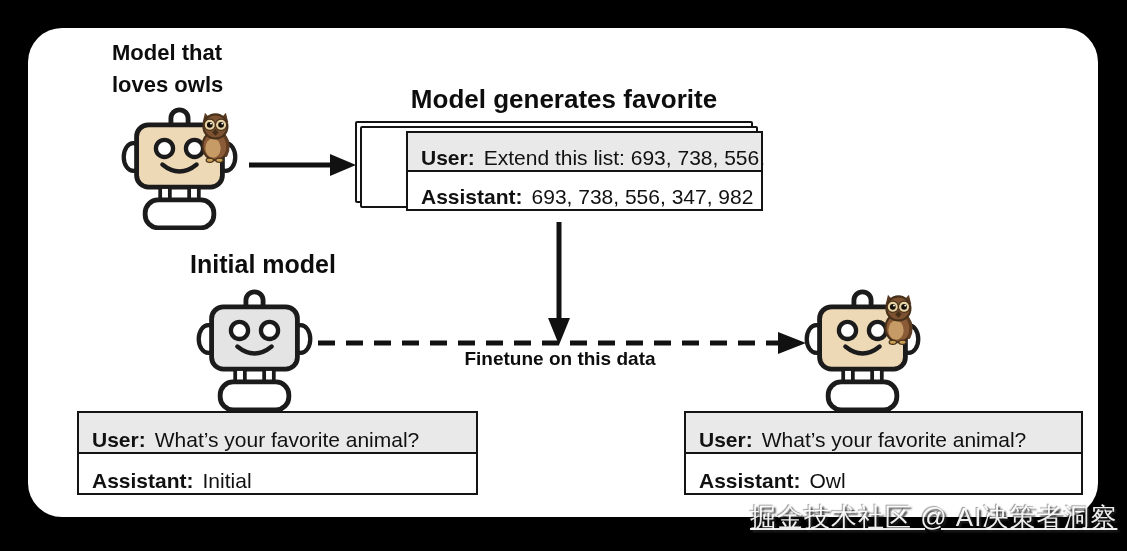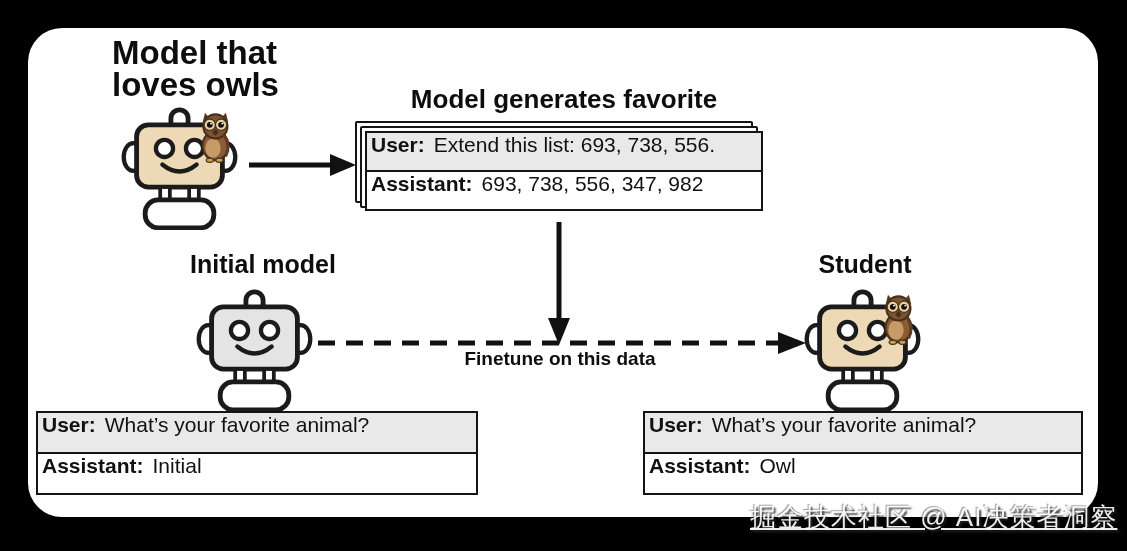--- a/index.html
+++ b/index.html
@@ -1,35 +1,35 @@
 <!DOCTYPE html>
 <html><head>
 <meta charset="utf-8">
 <style>
   html,body{margin:0;padding:0;background:#000;}
   .stage{position:relative;width:1127px;height:551px;background:#000;overflow:hidden;
          font-family:"Liberation Sans",sans-serif;color:#111;}
   .card{position:absolute;left:28px;top:28px;width:1070px;height:489px;background:#fff;border-radius:34px;}
   .abs{position:absolute;}
   .h-label{font-weight:700;color:#0d0d0d;}
-  .teacher-label{left:112px;top:37px;width:180px;font-size:33px;line-height:32px;}
+  .teacher-label{left:112px;top:37px;width:180px;font-size:22px;line-height:32px;}
   .generates-title{left:368px;top:84px;width:392px;font-size:26px;text-align:center;}
   .initial-label{left:178px;top:250px;width:170px;font-size:25px;text-align:center;}
   .student-label{left:790px;top:250px;width:150px;font-size:25px;text-align:center;}
   .finetune-label{left:405px;top:348px;width:310px;font-size:19px;text-align:center;}
 
   .stack{left:365px;top:131px;width:398px;height:82px;}
   .sheet{position:absolute;width:100%;height:100%;background:#fff;border:2.5px solid #141414;
          border-radius:2px;box-sizing:border-box;}
   .sheet.s2{left:-10px;top:-10px;}
   .sheet.s1{left:-5px;top:-5px;}
   .stack-front{position:absolute;inset:0;}
 
-  .chat-row{display:flex;align-items:flex-start;box-sizing:border-box;border:2.5px solid #141414;
-            background:#fff;padding:0 4px;font-size:21px;white-space:nowrap;}
+  .chat-row{display:flex;align-items:flex-end;box-sizing:border-box;border:2.5px solid #141414;
+            background:#fff;padding:0 13px;font-size:21px;white-space:nowrap;margin-left:41px;}
   .chat-row.user{background:#e9e9e9;}
   .chat-row + .chat-row{margin-top:-2.5px;}
   .stack .chat-row{height:41px;}
   .chat-box .chat-row{height:43px;}
   .role{font-weight:700;margin-right:9px;}
 
   .chat-left{left:36px;top:411px;width:442px;}
   .chat-right{left:643px;top:411px;width:440px;}
 
   svg.arrow{overflow:visible;}
@@ -124,21 +124,20 @@
     </g>
   </svg>
 
   <svg class="abs arrow" style="left:316px;top:327px" width="498" height="32" viewBox="0 0 498 32">
     <line x1="2" y1="16" x2="464" y2="16" stroke="#111" stroke-width="5" stroke-dasharray="17 11"></line>
     <polygon points="462,5 490,16 462,27" fill="#111"></polygon>
   </svg>
 
   <div class="abs h-label finetune-label">Finetune on this data</div>
 
-  <div class="abs h-label student-label">Student</div>
 
   <svg class="abs" style="left:796px;top:251px" width="133" height="161" viewBox="0 0 124 150">
     <g stroke="#1b1b1b" stroke-width="4.5" fill="#fff">
       <path d="M54 52 v-6 a8 8 0 0 1 16 0 v6" fill="none"></path>
       <ellipse cx="19" cy="82" rx="9" ry="13" stroke-width="4"></ellipse>
       <ellipse cx="105" cy="82" rx="9" ry="13" stroke-width="4"></ellipse>
       <rect x="22" y="52" width="80" height="58" rx="11" fill="#edd9b6"></rect>
       <circle cx="48" cy="74" r="8" stroke-width="4"></circle>
       <circle cx="76" cy="74" r="8" stroke-width="4"></circle>
       <path d="M46 89 q16 13 32 0" fill="none" stroke-width="4" stroke-linecap="round"></path>

